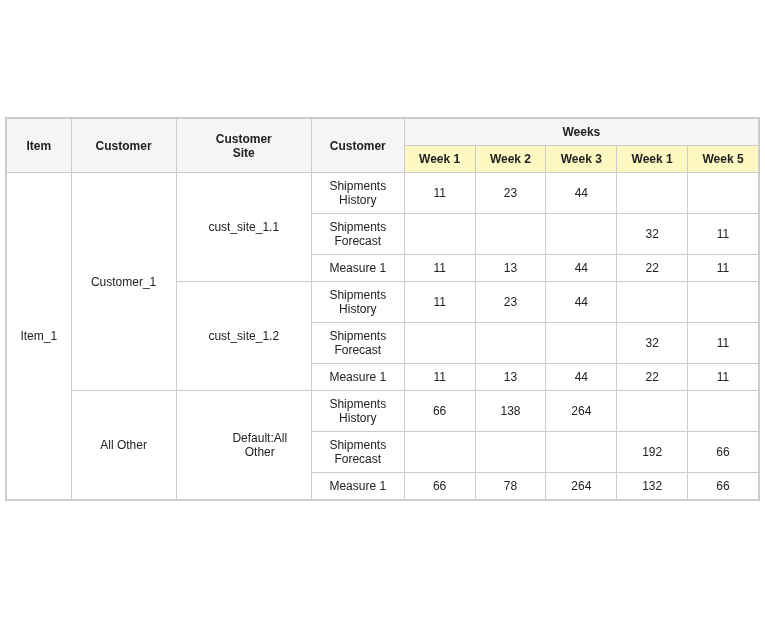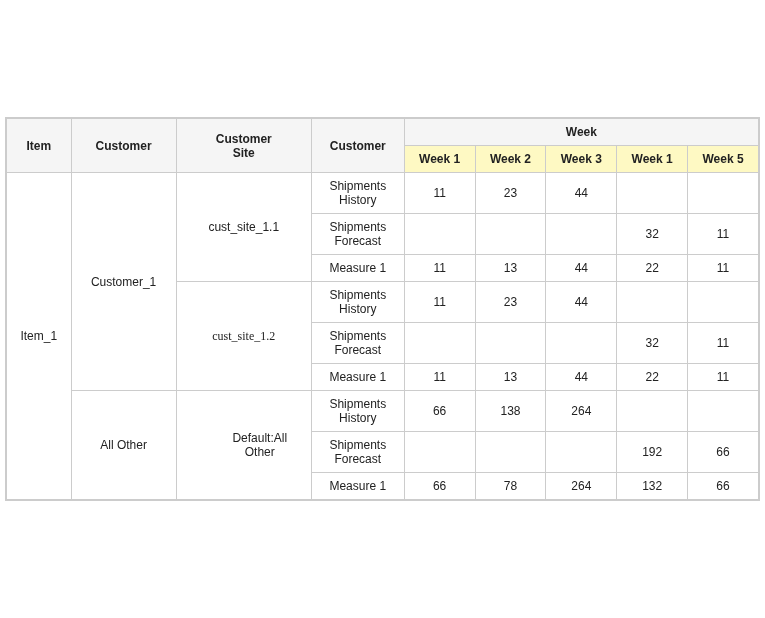--- a/index.html
+++ b/index.html
@@ -49,21 +49,21 @@
 
 <div class="table-wrapper">
   <table>
     <thead>
       <tr class="top-header">
         <th rowspan="2">Item</th>
         <th rowspan="2">Customer</th>
         <th rowspan="2" style="white-space:pre-line">Customer
 Site</th>
         <th rowspan="2">Customer</th>
-        <th colspan="5" class="weeks-header">Week</th>
+        <th colspan="5" class="weeks-header">Weeks</th>
       </tr>
       <tr class="subheader">
         <th>Week 1</th>
         <th>Week 2</th>
         <th>Week 3</th>
         <th>Week 1</th>
         <th>Week 5</th>
       </tr>
     </thead>
     <tbody id="table-body">
@@ -90,21 +90,21 @@
         </tr>
         <tr>
           <td style="white-space: pre-line;">Measure 1</td>
           <td>11</td>
           <td>13</td>
           <td>44</td>
           <td>22</td>
           <td>11</td>
         </tr>
         <tr>
-          <td rowspan="3" style="white-space: pre-line; font-family: Liberation Serif, serif;">cust_site_1.2</td>
+          <td rowspan="3" style="white-space: pre-line;">cust_site_1.2</td>
           <td style="white-space: pre-line;">Shipments
 History</td>
           <td>11</td>
           <td>23</td>
           <td>44</td>
           <td></td>
           <td></td>
         </tr>
         <tr>
           <td style="white-space: pre-line;">Shipments

